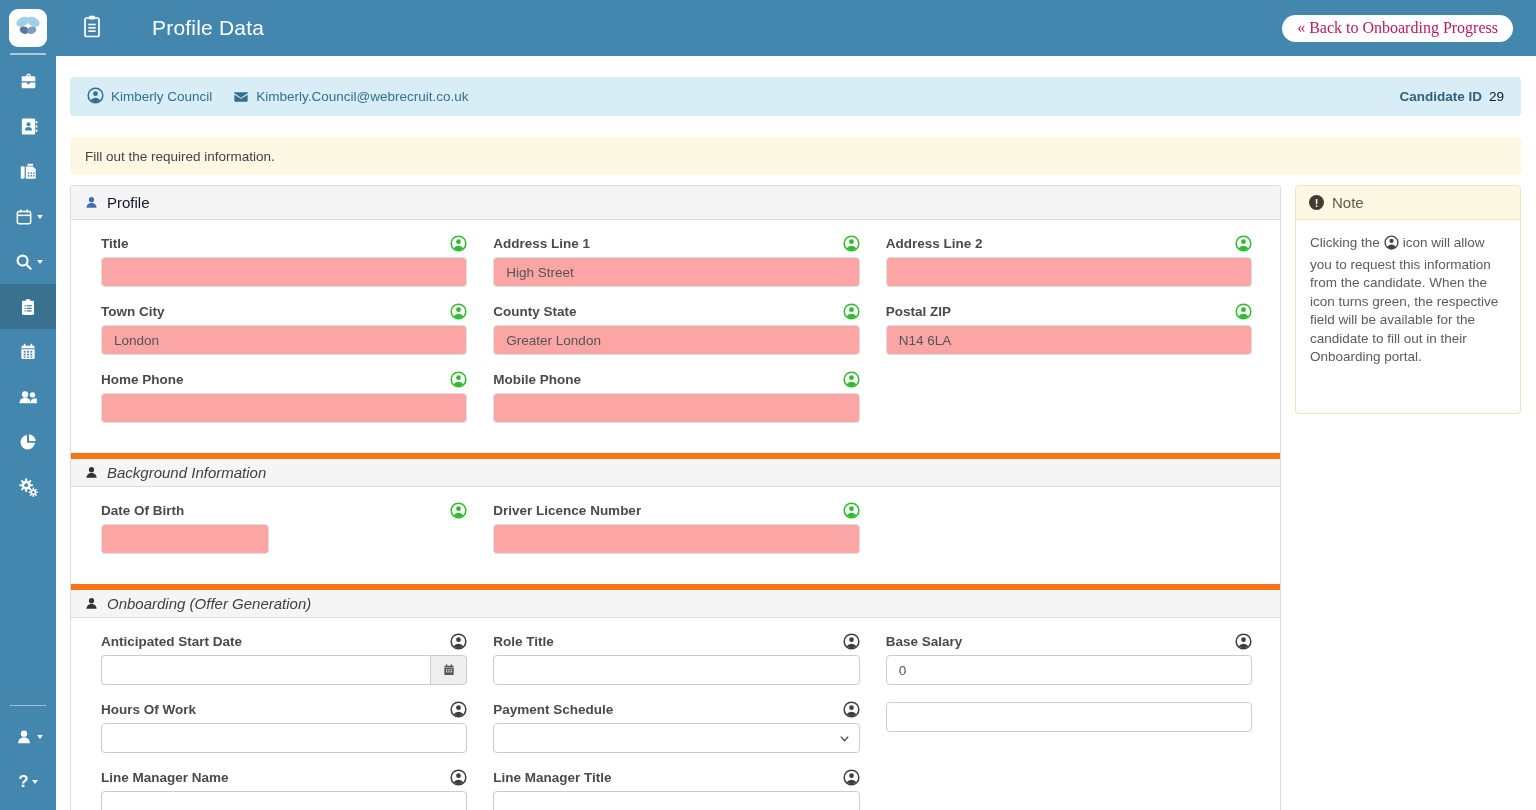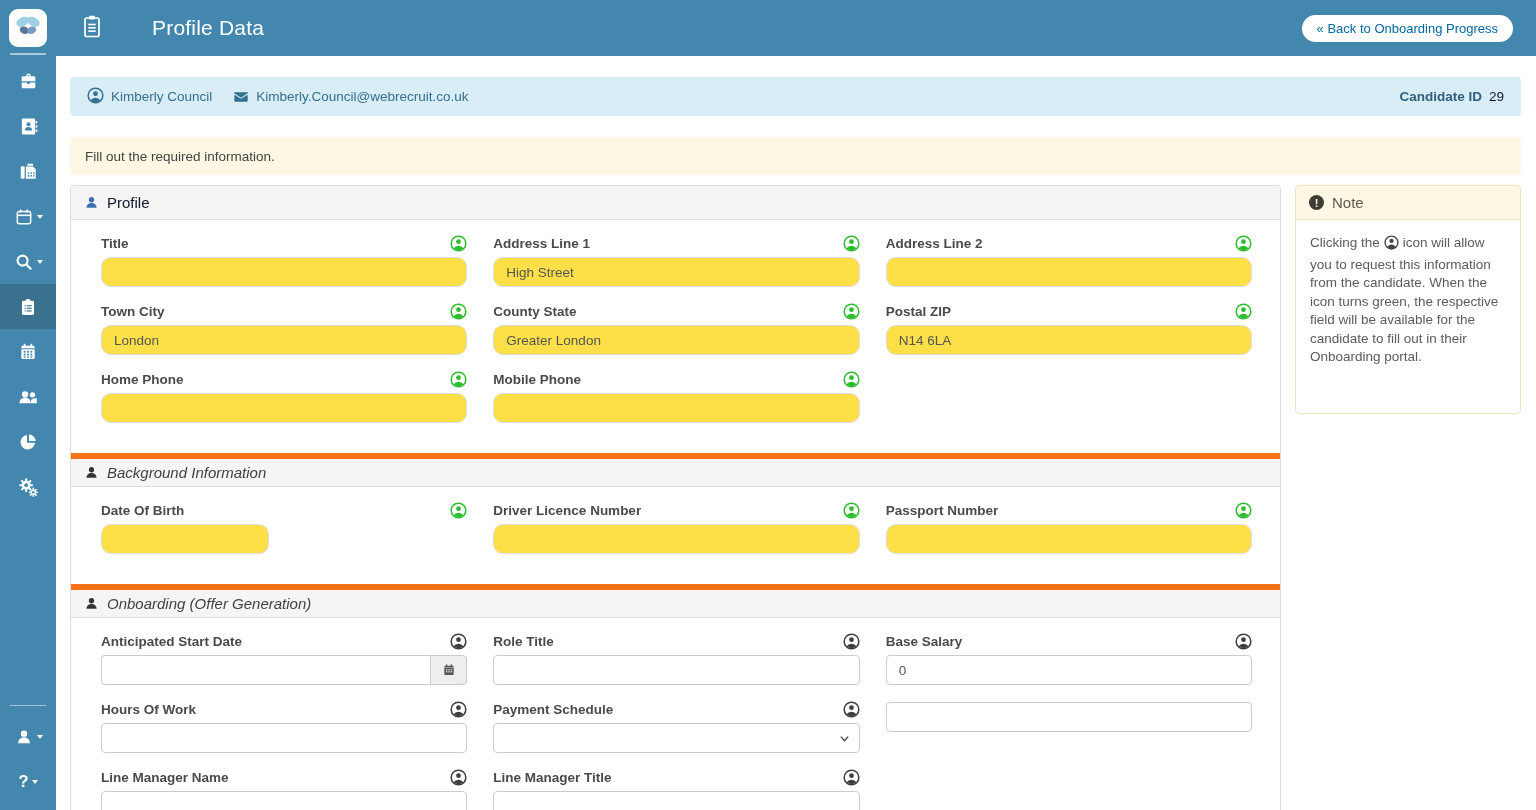--- a/index.html
+++ b/index.html
@@ -34,23 +34,23 @@
   .bottom-divider { width:36px; height:1px; background:rgba(255,255,255,.5); margin-bottom:8px; }
   .q-glyph { color:#fff; font-size:17px; font-weight:bold; line-height:1; }
 
   
   .topbar {
     margin-left:56px; height:56px; background:#4487ae;
     display:flex; align-items:center; padding:0 23px 0 24px;gap:37px;
   }
   .topbar-title { color:#fff; font-size:21px; margin-left:11px; font-weight:400; letter-spacing:.2px; }
   .back-btn {
-    margin-left:auto; background:#fff; color:#0369a1; border:none; border-radius:15px;
-    height:27px; padding:0 15px; font-size:13px; display:flex; align-items:center; cursor:pointer;
-    font-family:Liberation Sans, sans-serif;
+    margin-left:auto; background:#fff; color:#be185d; border:none; border-radius:15px;
+    height:27px; padding:0 15px; font-size:16px; display:flex; align-items:center; cursor:pointer;
+    font-family:Liberation Serif, serif;
   }
 
   
   .content { margin-left:56px; padding:21px 15px 0 14px; }
 
   .candidate-bar {
     height:39px; background:#d9edf7; border-radius:4px; display:flex; align-items:center;
     padding:0 17px; color:#31708f; font-size:13.5px; margin-bottom:21px;
   }
   .cb-name { margin-left:7px; }
@@ -86,21 +86,21 @@
   .field-label-row { display:flex; align-items:center; justify-content:space-between; margin-bottom:7px; height:14px; }
   .field-label-row label { font-size:13.5px; font-weight:bold; color:#4a4a4a; white-space:nowrap; }
   .req-icon { display:flex; cursor:pointer; }
   .req-icon.green { color:#2ebd2e; }
   .req-icon.dark  { color:#3f3f3f; }
 
   .txt {
     width:100%; height:30px; border:1px solid #ccc; border-radius:4px; padding:0 12px;
     font-size:13.5px; color:#555; background:#fff; font-family:"Liberation Sans", sans-serif;
   }
-  .txt.disabled { background:#fde047; border-color:#ddd;border-radius:10px; }
+  .txt.disabled { background:#fca5a5; border-color:#ddd; }
   .txt.narrow { width:168px; }
 
   .input-group { display:flex; width:100%; }
   .input-group .txt { flex:1; border-radius:4px 0 0 4px; border-right:none; min-width:0; }
   .addon {
     width:37px; height:30px; background:#eee; border:1px solid #ccc; border-radius:0 4px 4px 0;
     display:flex; align-items:center; justify-content:center; cursor:pointer;
   }
 
   .select-box {
@@ -476,33 +476,20 @@
             <span class="req-icon green">
                 <svg width="17" height="17" viewBox="0 0 20 20">
                   <circle cx="10" cy="10" r="8.6" fill="none" stroke="currentColor" stroke-width="1.8"></circle>
                   <circle cx="10" cy="7.9" r="2.8" fill="currentColor"></circle>
                   <path d="M4.4 15.9a6.6 6.6 0 0 1 11.2 0 8.6 8.6 0 0 1-11.2 0z" fill="currentColor"></path>
                 </svg>
               </span>
           </div>
           <input class="txt disabled" disabled="" value="" style="">
         </div>
-        <div class="field">
-          <div class="field-label-row">
-            <label>Passport Number</label>
-            <span class="req-icon green">
-                <svg width="17" height="17" viewBox="0 0 20 20">
-                  <circle cx="10" cy="10" r="8.6" fill="none" stroke="currentColor" stroke-width="1.8"></circle>
-                  <circle cx="10" cy="7.9" r="2.8" fill="currentColor"></circle>
-                  <path d="M4.4 15.9a6.6 6.6 0 0 1 11.2 0 8.6 8.6 0 0 1-11.2 0z" fill="currentColor"></path>
-                </svg>
-              </span>
-          </div>
-          <input class="txt disabled" disabled="" value="" style="">
-        </div>
       </div>
 
       <div class="section-header">
         <svg width="15" height="15" viewBox="0 0 24 24" fill="#333">
           <circle cx="12" cy="7.5" r="4.2"></circle>
             <path d="M3.8 20.5a8.2 8.2 0 0 1 16.4 0z"></path>
         </svg>
         <span>Onboarding (Offer Generation)</span>
       </div>
 

